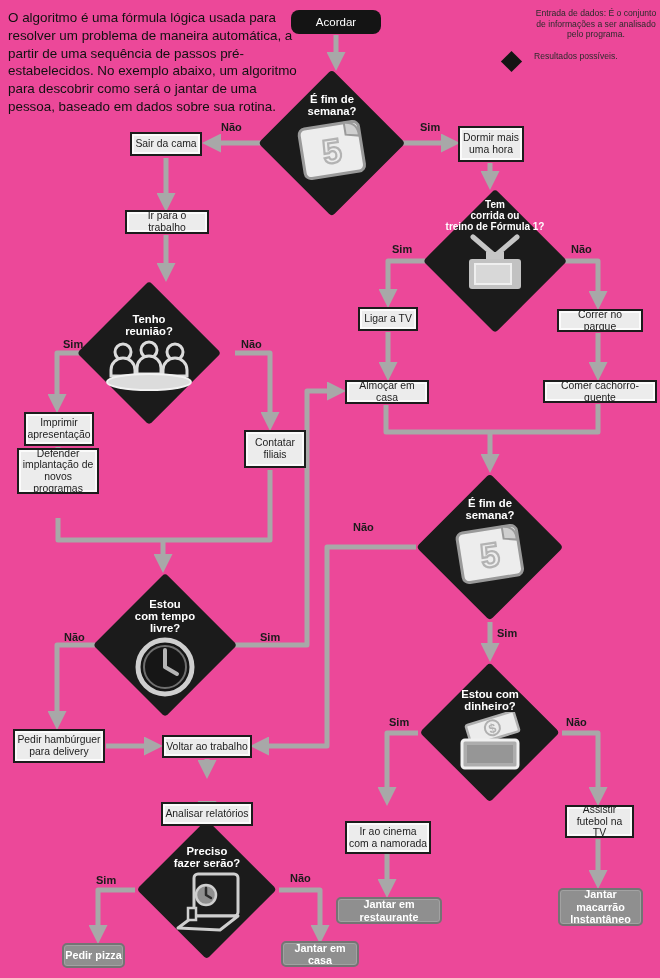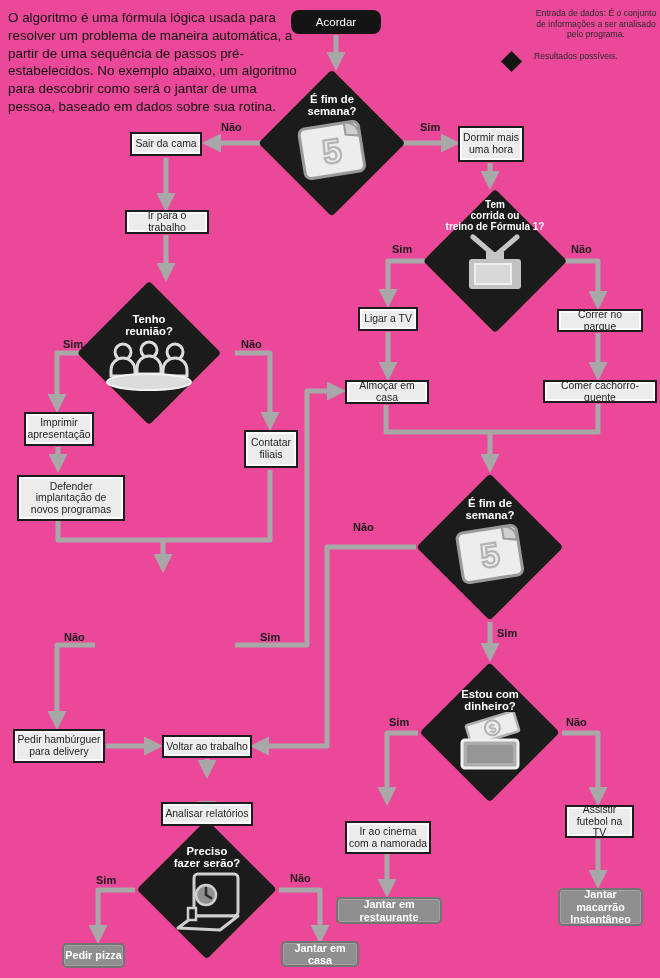--- a/index.html
+++ b/index.html
@@ -138,20 +138,33 @@
 treino de Fórmula 1?</div>
       <svg width="64" height="58" viewBox="0 0 64 58" style="margin-top:2px">
         <path d="M10,3 L32,22 M54,3 L32,22" stroke="#c6c6c6" stroke-width="5" fill="none" stroke-linecap="round"></path>
         <rect x="23" y="18" width="18" height="7" fill="#c6c6c6"></rect>
         <rect x="6" y="25" width="52" height="30" rx="3" fill="#c2c2c2"></rect>
         <rect x="12" y="30" width="36" height="20" fill="#d8d8d8" stroke="#efefef" stroke-width="2"></rect>
       </svg>
     </div>
   </div>
 
+  <div class="diamond" style="left:92px;top:572px;width:146px;height:146px">
+    <div class="dshape"></div>
+    <div class="dcontent">
+      <div class="dlabel" style="margin-top:26px">Estou
+com tempo
+livre?</div>
+      <svg width="64" height="64" viewBox="0 0 64 64" style="margin-top:0px">
+        <circle cx="32" cy="32" r="27" fill="#161616" stroke="#cfcfcf" stroke-width="5"></circle>
+        <circle cx="32" cy="32" r="21" fill="none" stroke="#6f6f6f" stroke-width="2"></circle>
+        <path d="M32,32 V15 M32,32 L44,39" stroke="#b5b5b5" stroke-width="4" stroke-linecap="round" fill="none"></path>
+      </svg>
+    </div>
+  </div>
 
   <div class="diamond" style="left:416px;top:473px;width:148px;height:148px">
     <div class="dshape"></div>
     <div class="dcontent">
       <div class="dlabel" style="margin-top:24px">É fim de
 semana?</div>
       <svg width="76" height="66" viewBox="0 0 76 66" style="margin-top:1px">
         <g transform="rotate(-9 38 33)">
           <rect x="8" y="7" width="60" height="50" rx="6" fill="#ededed" stroke="#9a9a9a" stroke-width="3"></rect>
           <path d="M54,7 q14,1 13,15 l-13,-3 z" fill="#cfcfcf" stroke="#9a9a9a" stroke-width="2"></path>
@@ -192,23 +205,23 @@
       </svg>
     </div>
   </div>
 
   <div class="node pbox" style="left:130px;top:132px;width:72px;height:24px">Sair da cama</div>
   <div class="node pbox" style="left:458px;top:126px;width:66px;height:36px">Dormir mais
 uma hora</div>
   <div class="node pbox" style="left:125px;top:210px;width:84px;height:24px">Ir para o trabalho</div>
   <div class="node pbox" style="left:24px;top:412px;width:70px;height:34px">Imprimir
 apresentação</div>
-  <div class="node pbox" style="left:244px;top:430px;width:54px;height:38px">Contatar
+  <div class="node pbox" style="left:244px;top:430px;width:62px;height:38px">Contatar
 filiais</div>
-  <div class="node pbox" style="left:17px;top:475px;width:108px;height:46px">Defender
+  <div class="node pbox" style="left:17px;top:448px;width:82px;height:46px">Defender
 implantação de
 novos programas</div>
   <div class="node pbox" style="left:358px;top:307px;width:60px;height:24px">Ligar a TV</div>
   <div class="node pbox" style="left:557px;top:309px;width:86px;height:23px">Correr no parque</div>
   <div class="node pbox" style="left:345px;top:380px;width:84px;height:24px">Almoçar em casa</div>
   <div class="node pbox" style="left:543px;top:380px;width:114px;height:23px">Comer cachorro-quente</div>
   <div class="node pbox" style="left:13px;top:729px;width:92px;height:34px">Pedir hambúrguer
 para delivery</div>
   <div class="node pbox" style="left:162px;top:735px;width:90px;height:23px">Voltar ao trabalho</div>
   <div class="node pbox" style="left:161px;top:802px;width:92px;height:24px">Analisar relatórios</div>

